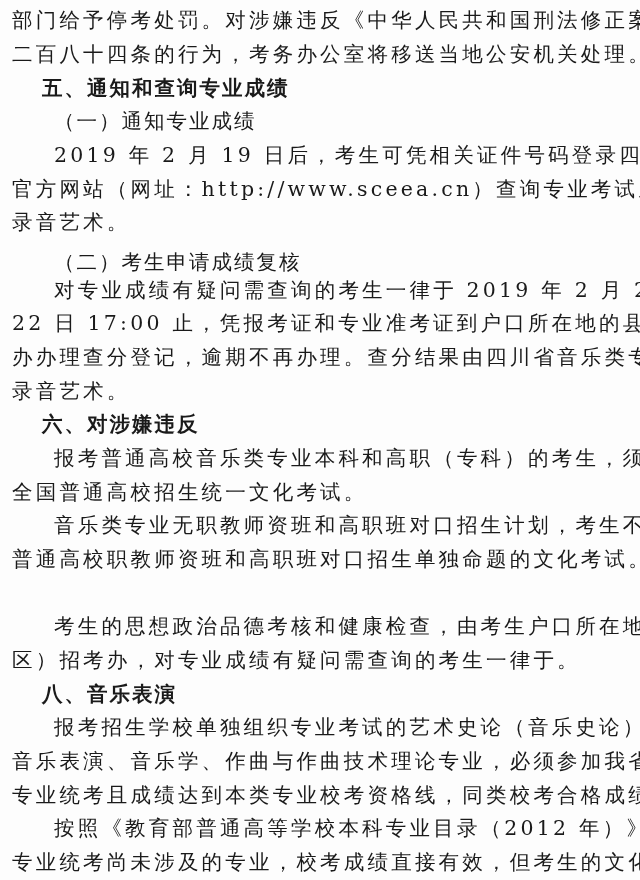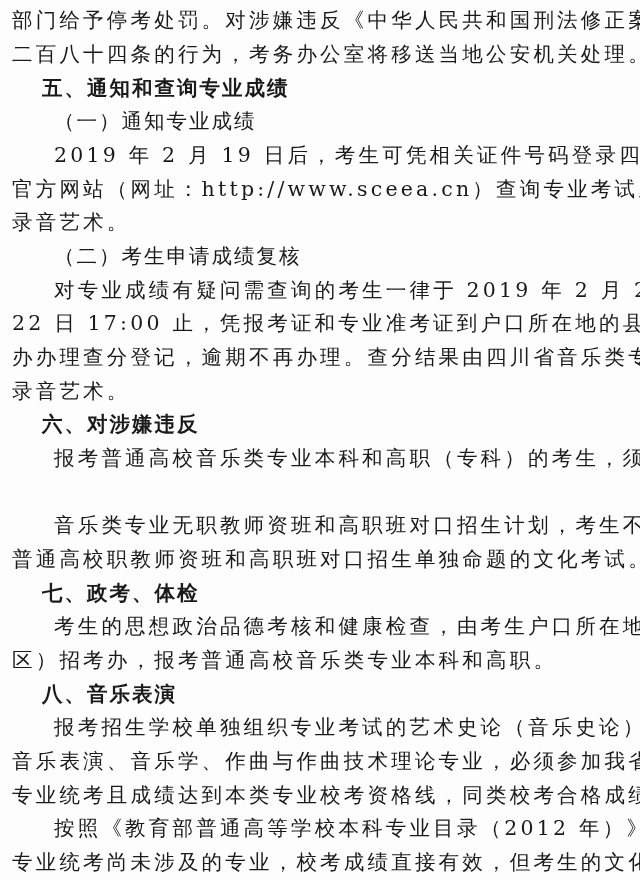--- a/index.html
+++ b/index.html
@@ -35,31 +35,31 @@
 <body>
 
 <div class="page">
   <div class="line" style="top:3px">部门给予停考处罚。对涉嫌违反《中华人民共和国刑法修正案（九）》第</div>
   <div class="line last" style="top:37px">二百八十四条的行为，考务办公室将移送当地公安机关处理。</div>
   <div class="line heading" style="top:71px">五、通知和查询专业成绩</div>
   <div class="line sub" style="top:104px">（一）通知专业成绩</div>
   <div class="line indent" style="top:138px">2019 年 2 月 19 日后，考生可凭相关证件号码登录四川省教育考试院</div>
   <div class="line" style="top:172px">官方网站（网址：http://www.sceea.cn）查询专业考试成绩，并打印成</div>
   <div class="line last" style="top:205px">录音艺术。</div>
-  <div class="line sub" style="top:239px">（二）考生申请成绩复核</div>
+  <div class="line sub" style="top:245px">（二）考生申请成绩复核</div>
   <div class="line indent" style="top:273px">对专业成绩有疑问需查询的考生一律于 2019 年 2 月 21 日 9:00 起至</div>
   <div class="line" style="top:306px">22 日 17:00 止，凭报考证和专业准考证到户口所在地的县（市、区）招考</div>
   <div class="line" style="top:340px">办办理查分登记，逾期不再办理。查分结果由四川省音乐类专业考务办公</div>
   <div class="line last" style="top:374px">录音艺术。</div>
   <div class="line heading" style="top:407px">六、对涉嫌违反</div>
   <div class="line indent" style="top:441px">报考普通高校音乐类专业本科和高职（专科）的考生，须按规定参加</div>
+  <div class="line last" style="top:475px">全国普通高校招生统一文化考试。</div>
   <div class="line indent" style="top:508px">音乐类专业无职教师资班和高职班对口招生计划，考生不得参加全省</div>
   <div class="line last" style="top:542px">普通高校职教师资班和高职班对口招生单独命题的文化考试。</div>
-  <div class="line heading" style="top:576px">七、政考、体检</div>
   <div class="line indent" style="top:609px">考生的思想政治品德考核和健康检查，由考生户口所在地的县（市、</div>
-  <div class="line last" style="top:643px">区）招考办，报考普通高校音乐类专业本科和高职。</div>
+  <div class="line last" style="top:643px">区）招考办，对专业成绩有疑问需查询的考生一律于。</div>
   <div class="line heading" style="top:677px">八、音乐表演</div>
   <div class="line indent" style="top:710px">报考招生学校单独组织专业考试的艺术史论（音乐史论）、录音艺术、</div>
   <div class="line" style="top:744px">音乐表演、音乐学、作曲与作曲技术理论专业，必须参加我省对应类别的</div>
   <div class="line" style="top:778px">专业统考且成绩达到本类专业校考资格线，同类校考合格成绩方为有效。</div>
   <div class="line indent" style="top:811px">按照《教育部普通高等学校本科专业目录（2012 年）》的设置，我省</div>
   <div class="line" style="top:845px">专业统考尚未涉及的专业，校考成绩直接有效，但考生的文化成绩必须达</div>
 </div>
 
 </body></html>

